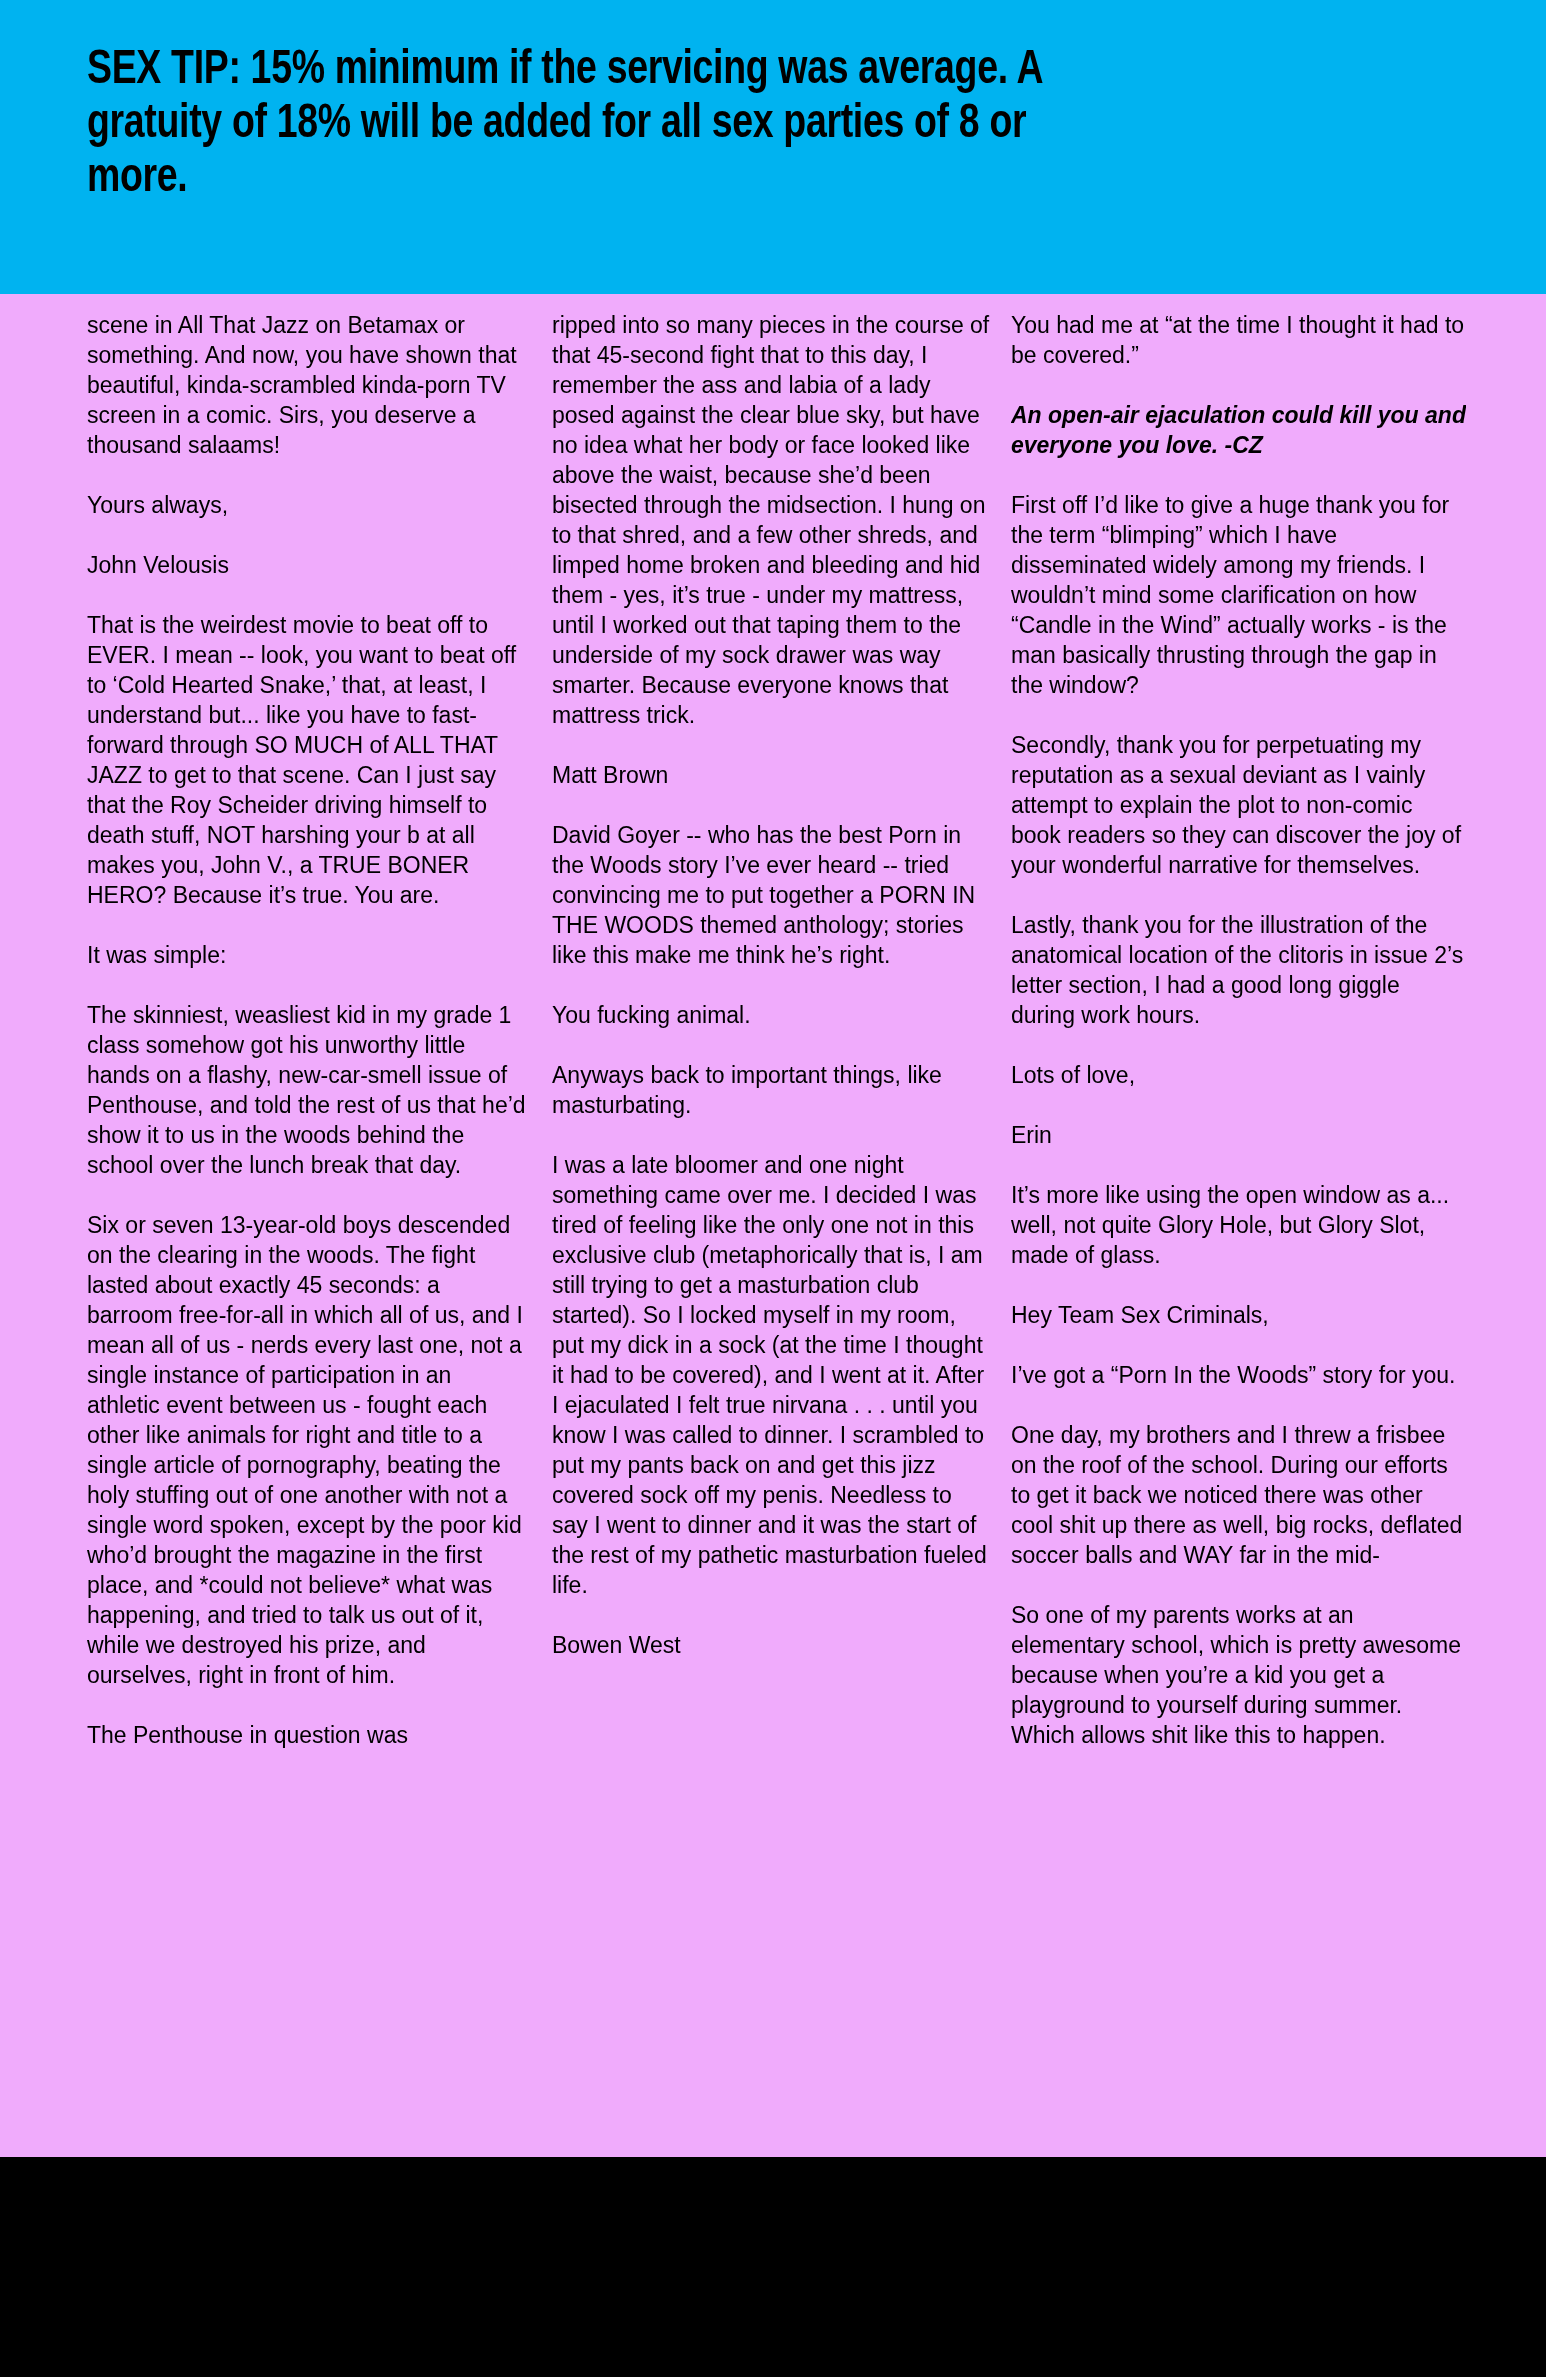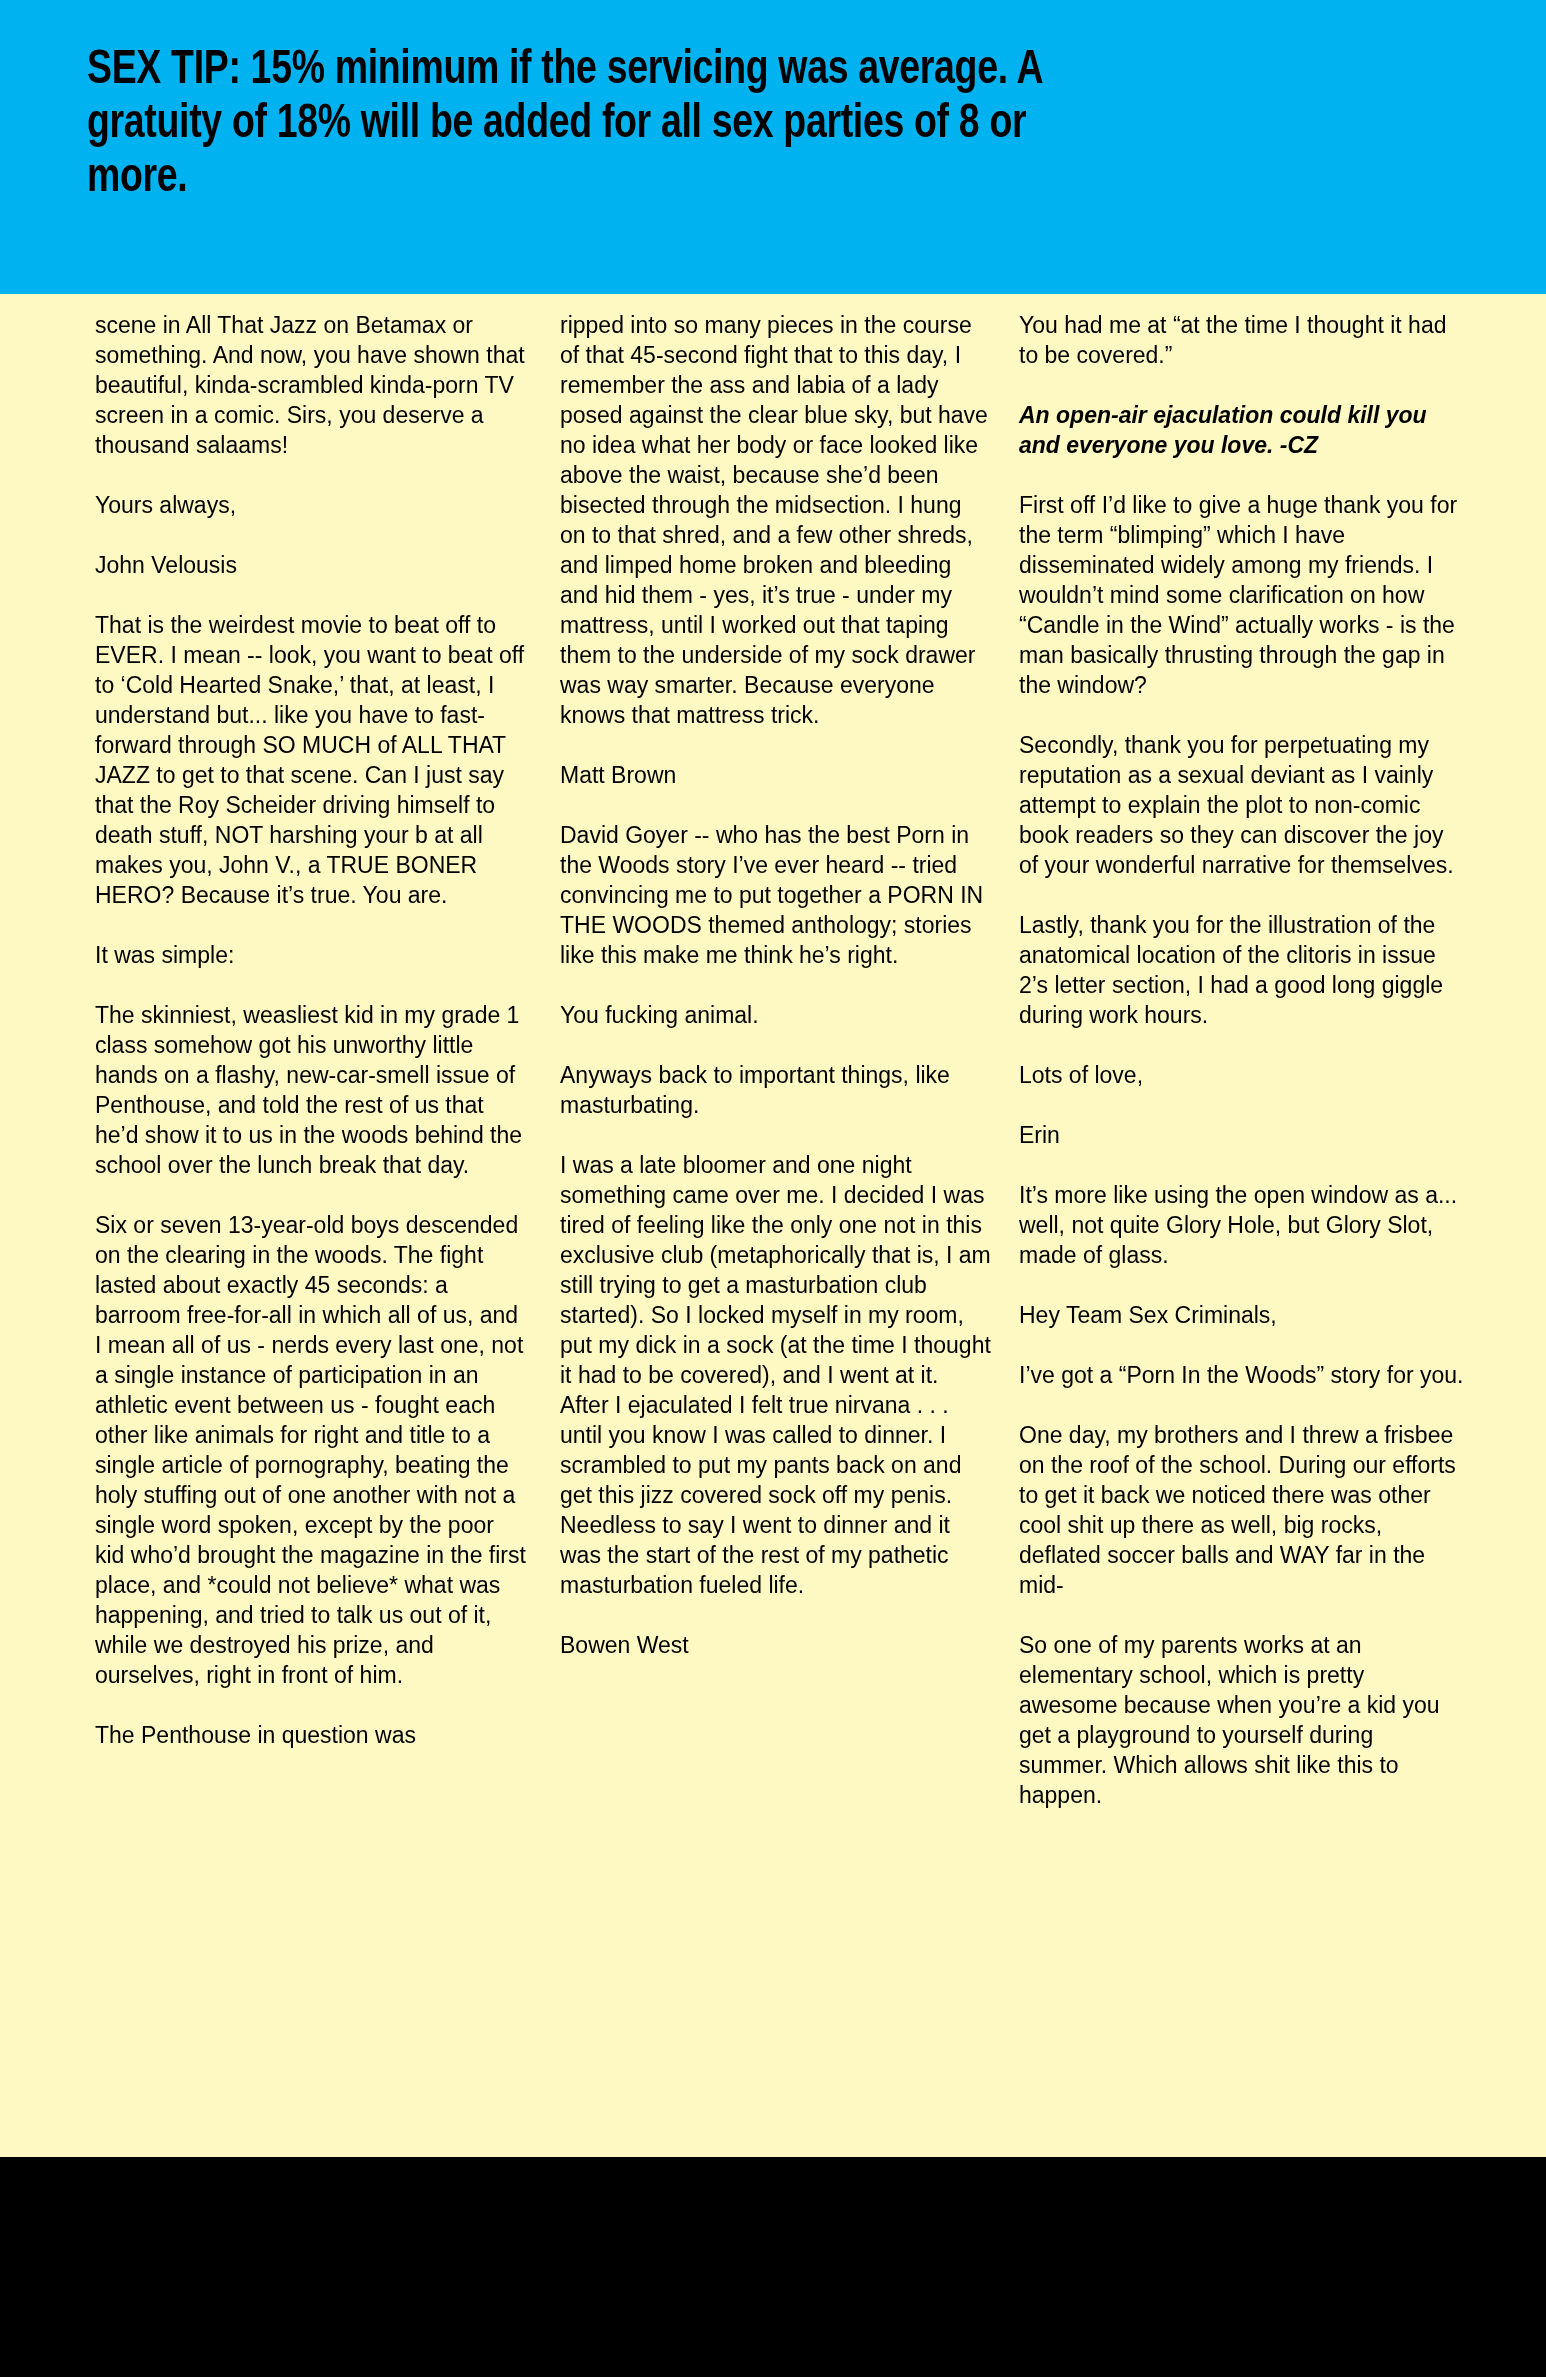--- a/index.html
+++ b/index.html
@@ -56,21 +56,21 @@
     font-size: 23px;
     line-height: 30px;
     color: #000000;
     overflow: hidden;
   }
   .col-1 { left: 87px;  width: 440px;  height: 1848px; }
   .col-2 { left: 552px;  width: 440px;  height: 1848px; }
   .col-3 { left: 1011px; width: 455px;  height: 1848px; }
 
   .col p {
-    margin: 0 0 30px 8px;
+    margin: 0 0 30px 0;
     padding: 0;
     text-align: left;
   }
   .col p:last-child { margin-bottom: 0; }
 
   .b  { font-weight: 400; }
   .bi { font-weight: 700; font-style: italic; }
 
   
   .bottom-bar {
@@ -78,21 +78,21 @@
     left: 0;
     top: 2157px;
     width: 1547px;
     height: 220px;
     background: #000000;
   }
 </style>
 </head>
 <body>
 
-<div class="page" style="background: #fef9c3;">
+<div class="page" style="background: #f0abfc;">
 
   <div class="banner" style="background: rgb(0, 179, 240);">
     <div class="banner-text" style="color: rgb(0, 0, 0);">SEX TIP: 15% minimum if the servicing was average. A gratuity of 18% will be added for all sex parties of 8 or more.</div>
   </div>
 
   <div class="columns">
     <div class="col col-1">
         <p>scene in All That Jazz on Betamax or something. And now, you have shown that beautiful, kinda-scrambled kinda-porn TV screen in a comic. Sirs, you deserve a thousand salaams!</p>
         <p>Yours always,</p>
         <p>John Velousis</p>

